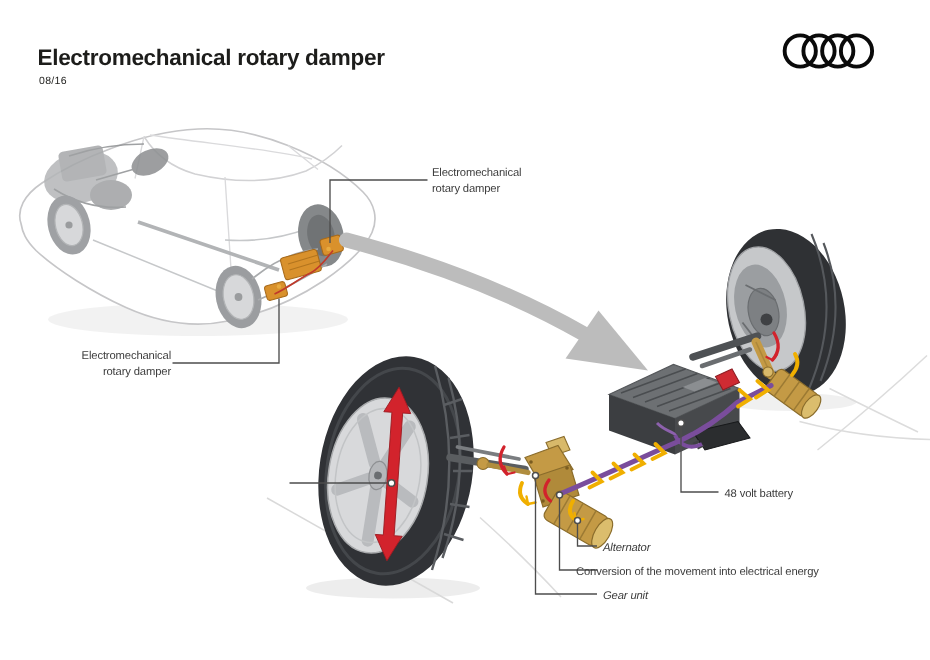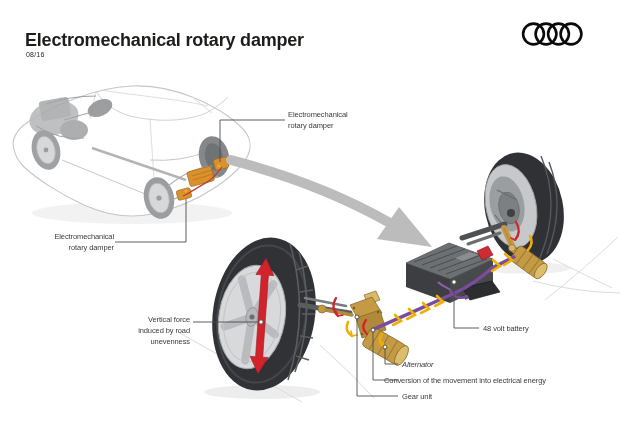--- a/index.html
+++ b/index.html
@@ -11,21 +11,21 @@
   .stage{position:absolute;inset:0;}
   svg{position:absolute;left:0;top:0;}
   .lbl{
     position:absolute;
     font-size:7.5px;line-height:11px;letter-spacing:-0.1px;
     color:#3c3c3c;white-space:nowrap;
   }
   .lbl.right{text-align:right;}
   .title{
     position:absolute;left:25px;top:30px;
-    font-size:18px;font-weight:bold;letter-spacing:-0.2px;color:#1d1d1b;
+    font-size:15px;font-weight:bold;letter-spacing:-0.2px;color:#1d1d1b;
   }
   .date{
     position:absolute;left:26px;top:51px;
     font-size:7px;color:#1d1d1b;letter-spacing:0.2px;
   }
 </style>
 </head>
 <body>
 
 <div class="stage">
@@ -245,24 +245,19 @@
 <div class="lbl" style="left:288px;top:109px;">
   <div>Electromechanical</div>
   <div>rotary damper</div>
 </div>
 
 <div class="lbl right" style="left:30px;top:231px;width:84px;">
   <div>Electromechanical</div>
   <div>rotary damper</div>
 </div>
 
-<div class="lbl right" style="left:110px;top:314px;width:80px;">
-  <div>Vertical force</div>
-  <div>induced by road</div>
-  <div>unevenness</div>
-</div>
 
 <div class="lbl" style="left:483px;top:323px;">48 volt battery</div>
 <div class="lbl" style="left:402px;top:359px;font-style:italic;">Alternator</div>
 <div class="lbl" style="left:384px;top:375px;">Conversion of the movement into electrical energy</div>
-<div class="lbl" style="left:402px;top:391px;">Gear unit</div>
+<div class="lbl" style="left:402px;top:391px;font-style:italic;">Gear unit</div>
 
 </div>
 
 </body></html>

